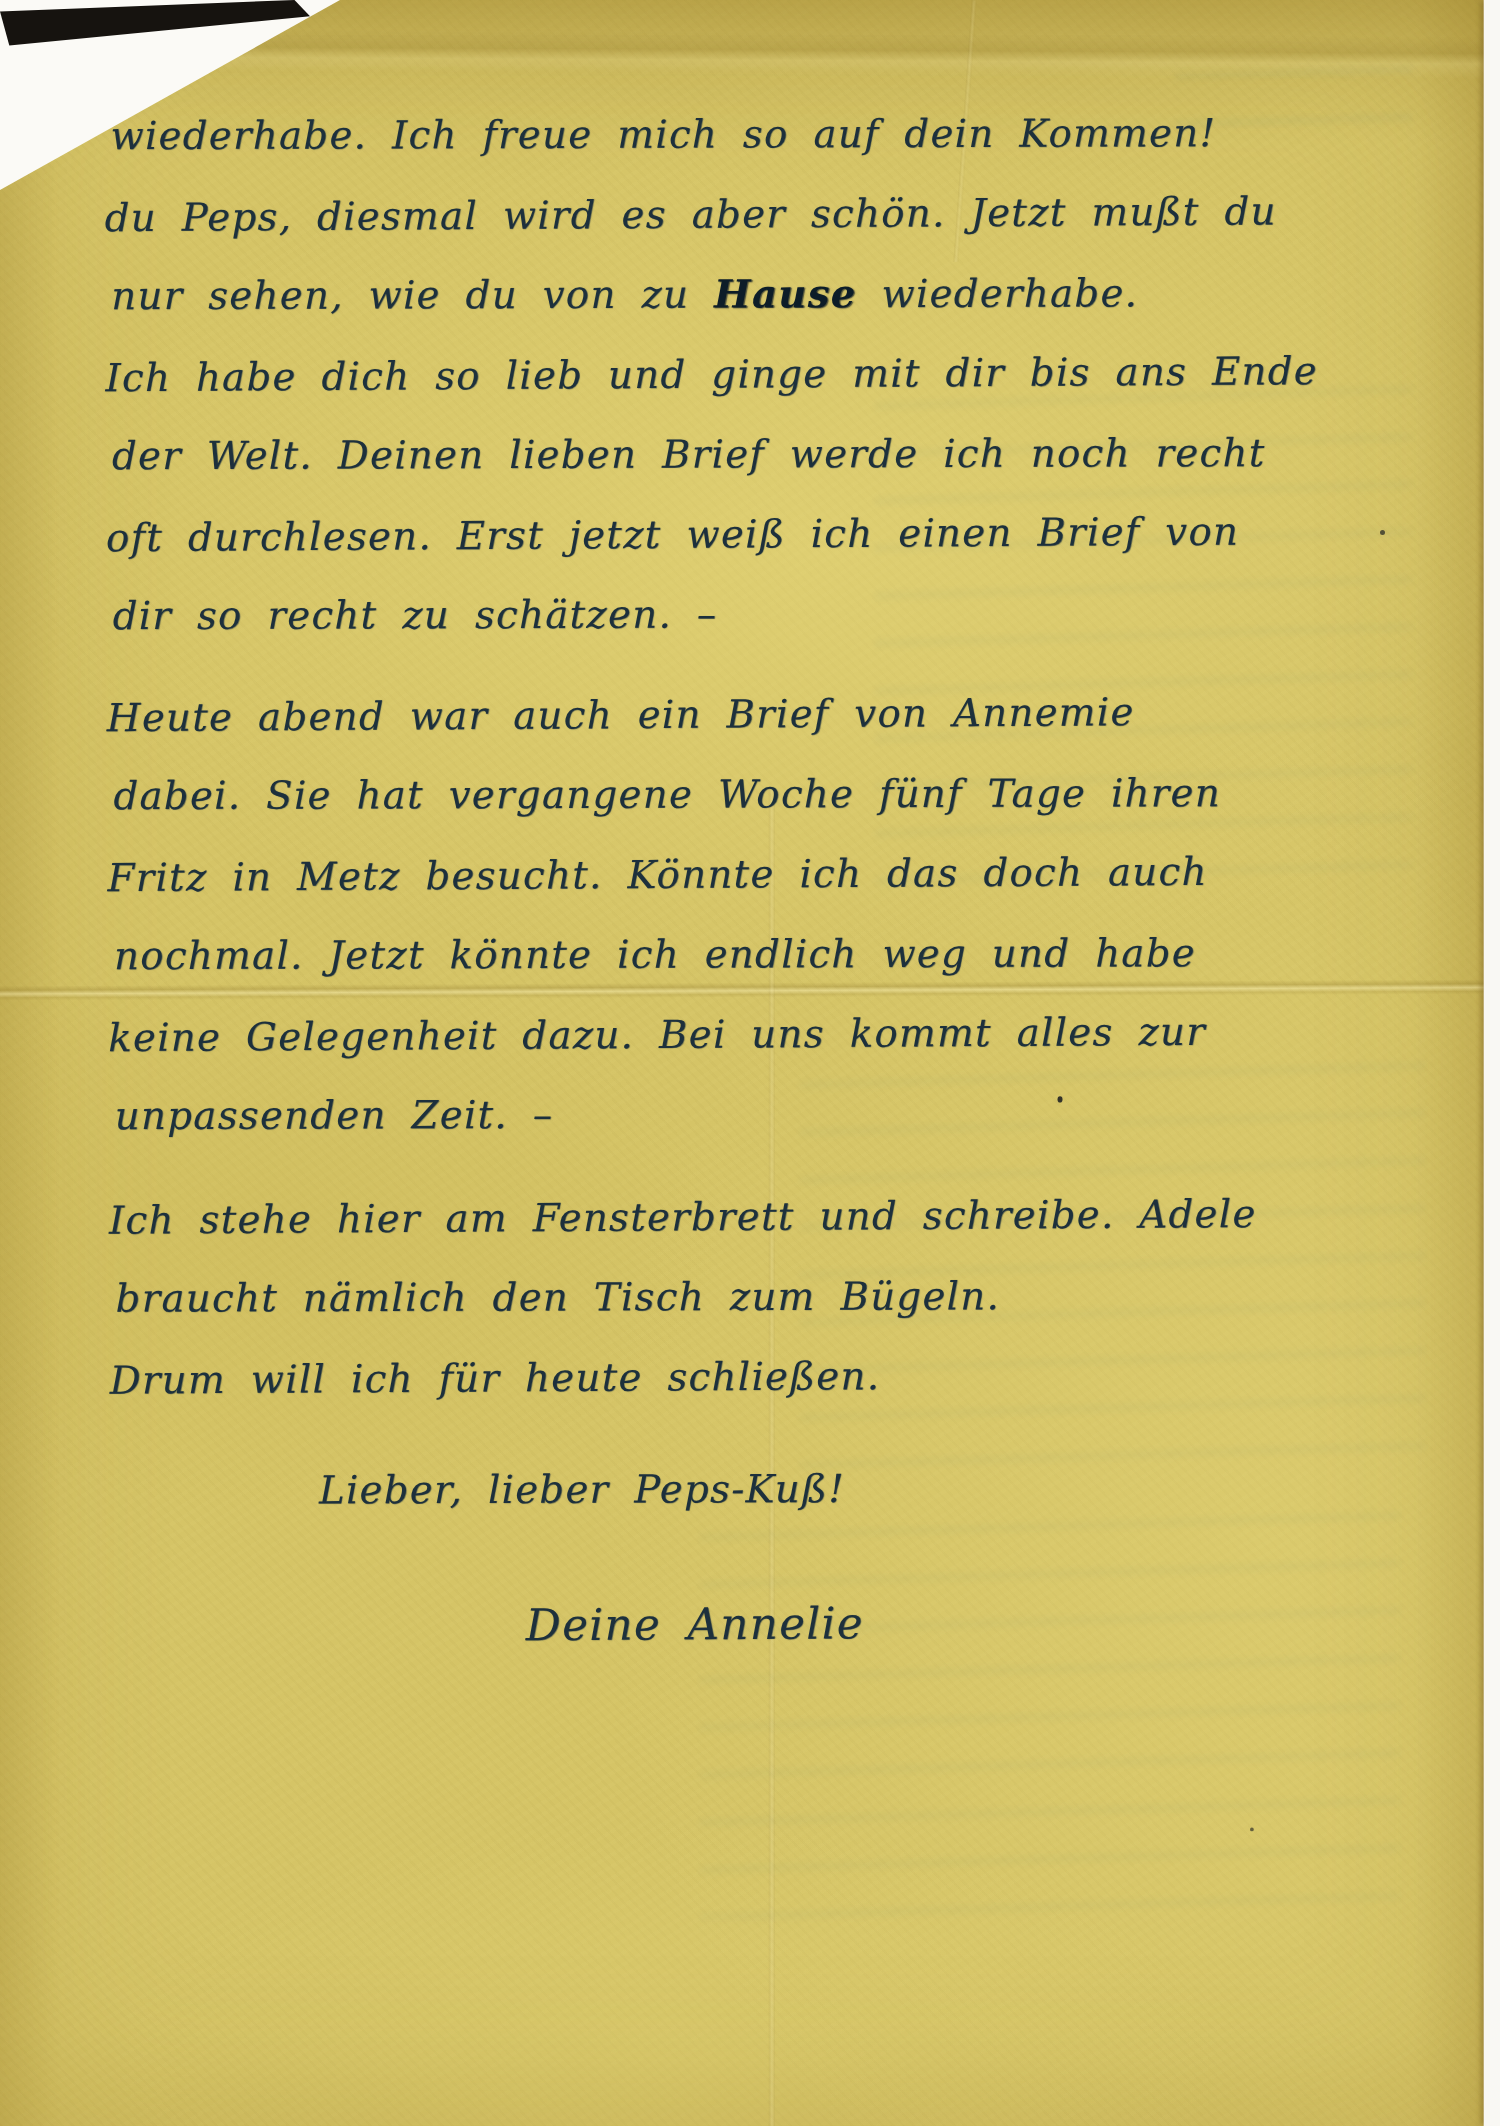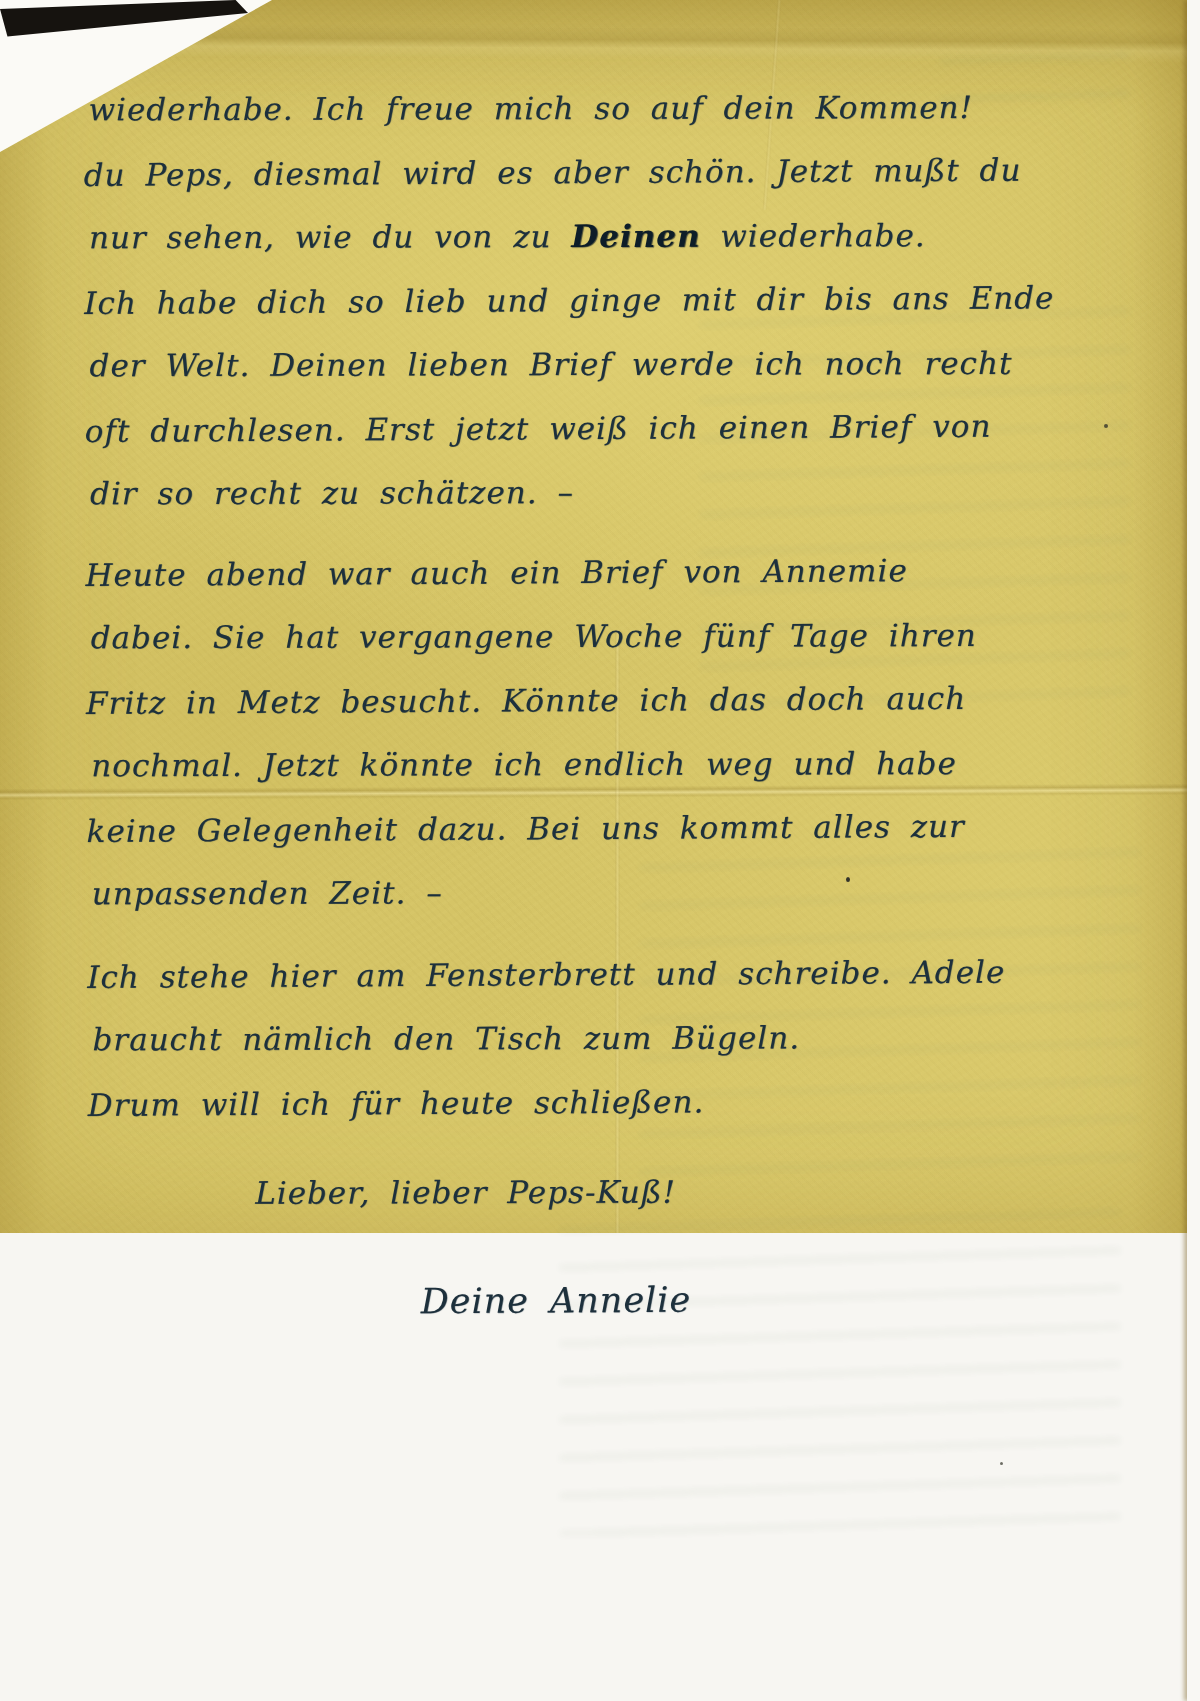--- a/index.html
+++ b/index.html
@@ -9,21 +9,21 @@
     overflow: hidden;
     position: relative;
     font-family: "DejaVu Serif", serif;
   }
   .scan { position: absolute; inset: 0; }
 
   
   .paper {
     position: absolute;
     left: 0; top: 0;
-    width: 1187px; height: 1233px;
+    width: 1187px; height: 1701px;
     background-color: #d5c466;
     background-image:
       radial-gradient(ellipse 900px 500px at 55% 26%, rgba(238,224,132,0.38), transparent 70%),
       radial-gradient(ellipse 750px 900px at 85% 72%, rgba(232,217,124,0.30), transparent 72%),
       radial-gradient(ellipse 520px 320px at 18% 58%, rgba(198,178,80,0.28), transparent 70%),
       radial-gradient(ellipse 600px 260px at 45% 97%, rgba(226,212,118,0.35), transparent 75%),
       linear-gradient(to bottom, rgba(140,112,28,0.30), rgba(140,112,28,0.08) 62px, rgba(140,112,28,0.0) 115px),
       linear-gradient(to left, rgba(140,112,28,0.18), rgba(140,112,28,0.0) 55px),
       linear-gradient(to right, rgba(140,112,28,0.14), rgba(140,112,28,0.0) 48px),
       repeating-linear-gradient(47deg, rgba(120,100,30,0.035) 0 2px, rgba(0,0,0,0) 2px 6px),
@@ -143,21 +143,21 @@
     <div class="bleed b3"></div>
     <div class="bleed b4"></div>
 
     <div class="speck s1"></div>
     <div class="speck s2"></div>
     <div class="speck s3"></div>
 
     <div class="text-block">
       <div class="line">wiederhabe. Ich freue mich so auf dein Kommen!</div>
       <div class="line">du Peps, diesmal wird es aber schön. Jetzt mußt du</div>
-      <div class="line"><span>nur sehen, wie du von zu </span><span class="bold-word">Deinen</span><span> wiederhabe.</span></div>
+      <div class="line"><span>nur sehen, wie du von zu </span><span class="bold-word">Hause</span><span> wiederhabe.</span></div>
       <div class="line">Ich habe dich so lieb und ginge mit dir bis ans Ende</div>
       <div class="line">der Welt. Deinen lieben Brief werde ich noch recht</div>
       <div class="line">oft durchlesen. Erst jetzt weiß ich einen Brief von</div>
       <div class="line">dir so recht zu schätzen. –</div>
 
       <div class="line p2">Heute abend war auch ein Brief von Annemie</div>
       <div class="line">dabei. Sie hat vergangene Woche fünf Tage ihren</div>
       <div class="line">Fritz in Metz besucht. Könnte ich das doch auch</div>
       <div class="line">nochmal. Jetzt könnte ich endlich weg und habe</div>
       <div class="line">keine Gelegenheit dazu. Bei uns kommt alles zur</div>

